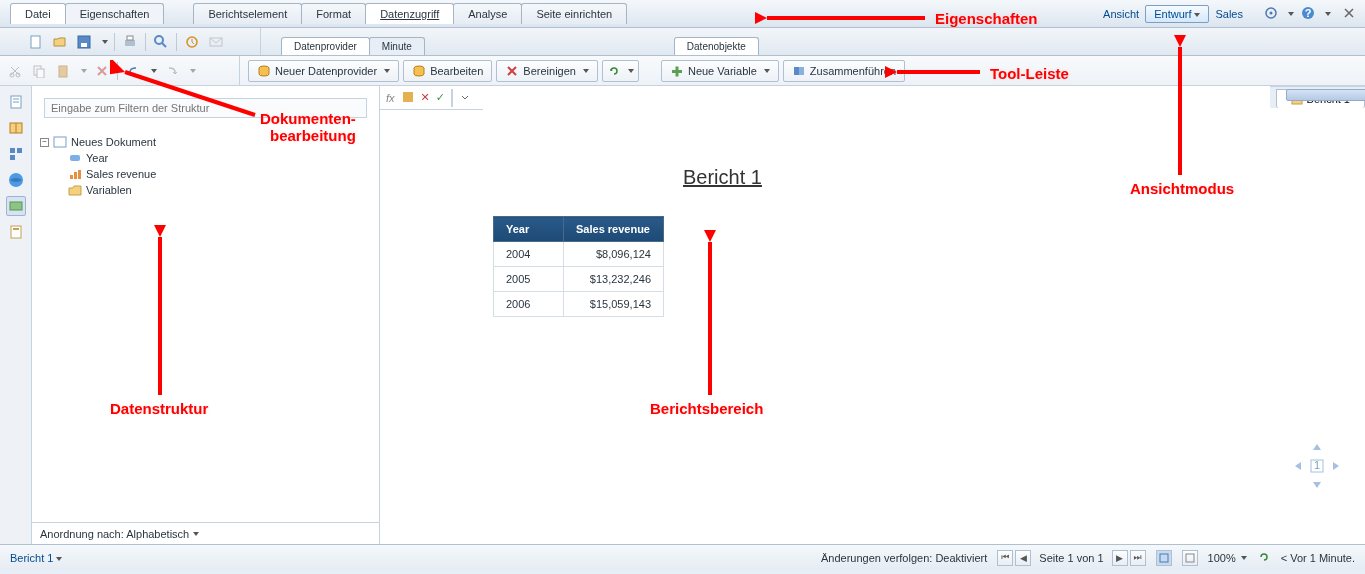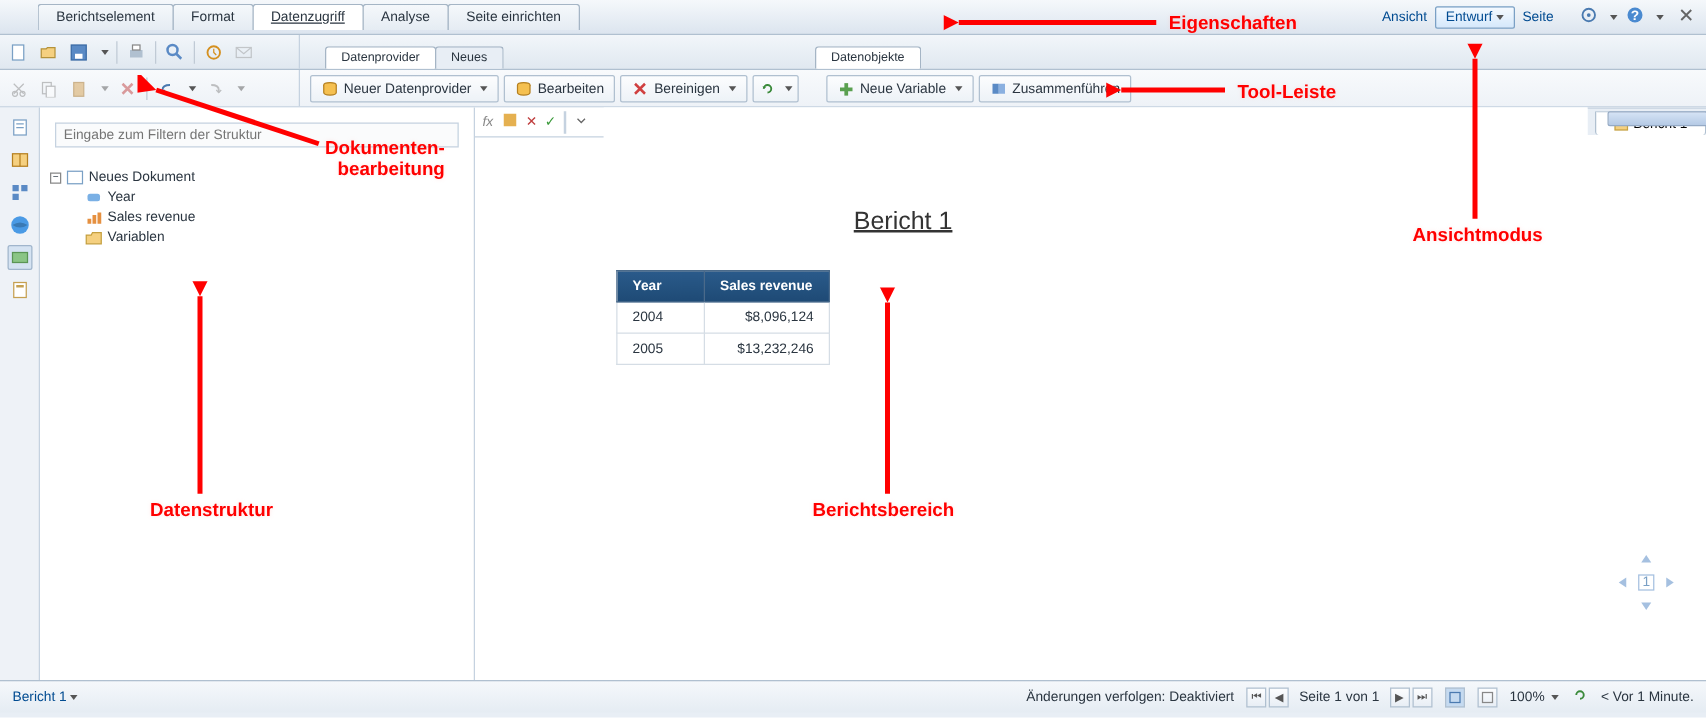--- a/index.html
+++ b/index.html
@@ -13,21 +13,21 @@
 .main-tabs-area { flex: 1; display: flex; align-items: center; margin-left: 30px; }
 .main-tab { padding: 4px 14px; background: linear-gradient(#f5f8fb, #e5ecf3); border: 1px solid #a5b5c5; border-bottom: none; border-radius: 3px 3px 0 0; cursor: pointer; color: #2a3540; margin-right: -1px; }
 .main-tab.active { background: #fff; z-index: 2; position: relative; text-decoration: underline; }
 
 .view-controls { display: flex; align-items: center; gap: 6px; margin-right: 10px; }
 .view-link { color: #004b91; cursor: pointer; }
 .view-btn { padding: 2px 8px; border: 1px solid #7aa0c5; background: linear-gradient(#e5f0fb, #c5daf0); border-radius: 2px; cursor: pointer; color: #004b91; }
 .view-btn.active { background: linear-gradient(#f5faff, #d5e8fb); }
 .dropdown-arrow { display: inline-block; width: 0; height: 0; border-left: 3px solid transparent; border-right: 3px solid transparent; border-top: 4px solid #555; margin-left: 3px; vertical-align: middle; }
 
-.second-bar { height: 28px; background: linear-gradient(#f2f6fa, #e0e8f0); border-bottom: 1px solid #b0c0d0; display: flex; }
+.second-bar { height: 28px; background: linear-gradient(#f2f6fa, #e0e8f0); border-bottom: 1px solid #b0c0d0; display: flex; padding-left: 21px; }
 .left-toolbar { width: 240px; border-right: 1px solid #c5d2e0; display: flex; align-items: center; padding: 0 6px; gap: 6px; }
 .toolbar-icon { width: 18px; height: 18px; cursor: pointer; display: flex; align-items: center; justify-content: center; }
 .toolbar-sep { width: 1px; height: 18px; background: #c0cad5; }
 .sub-tabs-area { flex: 1; display: flex; align-items: flex-end; padding-left: 20px; }
 .sub-tab { padding: 3px 12px; background: #e8eef5; border: 1px solid #a5b5c5; border-bottom: none; border-radius: 3px 3px 0 0; cursor: pointer; color: #2a3540; font-size: 10px; margin-right: -1px; }
 .sub-tab.active { background: #fff; }
 .sub-tab-group2 { margin-left: 250px; display: flex; }
 
 .third-bar { height: 30px; background: linear-gradient(#f8fafc, #eef2f7); border-bottom: 1px solid #c5d2e0; display: flex; }
 .left-toolbar2 { width: 240px; border-right: 1px solid #c5d2e0; display: flex; align-items: center; padding: 0 6px; gap: 6px; }
@@ -81,31 +81,35 @@
 .page-nav-btn { width: 16px; height: 16px; border: 1px solid #b0c0d0; background: linear-gradient(#fcfdfe, #e8eef5); cursor: pointer; display: flex; align-items: center; justify-content: center; font-size: 9px; color: #555; }
 .zoom-sel { display: flex; align-items: center; gap: 2px; }
 
 .annotation { position: absolute; color: #ff0000; font-size: 15px; font-weight: bold; font-family: Arial; pointer-events: none; text-shadow: 0 0 3px rgba(255,200,200,0.5); }
 .arrow { position: absolute; pointer-events: none; }
 </style>
 </head>
 <body>
 
 <div class="top-bar">
+  <div class="file-tabs">
+    <div class="file-tab active">Datei</div>
+    <div class="file-tab">Eigenschaften</div>
+  </div>
   <div class="main-tabs-area">
     <div class="main-tab">Berichtselement</div>
     <div class="main-tab">Format</div>
     <div class="main-tab active">Datenzugriff</div>
     <div class="main-tab">Analyse</div>
     <div class="main-tab">Seite einrichten</div>
   </div>
   <div class="view-controls">
     <span class="view-link">Ansicht</span>
     <span class="view-btn active"><span>Entwurf</span><span class="dropdown-arrow"></span></span>
-    <span class="view-link">Seite</span>
+    <span class="view-link">Sales</span>
     <span style="width:8px"></span>
     <span><svg width="16" height="16" viewBox="0 0 16 16">
           <circle cx="8" cy="8" r="5" fill="none" stroke="#4a7ab0" stroke-width="1.5"></circle>
           <circle cx="8" cy="8" r="1.5" fill="#4a7ab0"></circle>
         </svg></span>
       <span class="dropdown-arrow"></span>
     <span><svg width="16" height="16" viewBox="0 0 16 16">
           <circle cx="8" cy="8" r="6" fill="#4a8ad0"></circle>
           <text x="8" y="12" text-anchor="middle" fill="#fff" font-size="10" font-weight="bold">?</text>
         </svg></span>
@@ -158,21 +162,21 @@
       </span>
     <span class="toolbar-icon" style="opacity:0.4">
         <svg width="16" height="16" viewBox="0 0 16 16">
           <rect x="2" y="4" width="12" height="8" fill="none" stroke="#888"></rect>
           <path d="M2 4 L8 9 L14 4" stroke="#888" fill="none"></path>
         </svg>
       </span>
   </div>
   <div class="sub-tabs-area">
     <div class="sub-tab active">Datenprovider</div>
-    <div class="sub-tab">Neues</div>
+    <div class="sub-tab">Minute</div>
     <div class="sub-tab-group2">
       <div class="sub-tab active">Datenobjekte</div>
     </div>
   </div>
 </div>
 
 <div class="third-bar">
   <div class="left-toolbar2">
     <span class="toolbar-icon" style="opacity:0.5">
         <svg width="14" height="14" viewBox="0 0 14 14">
@@ -332,20 +336,24 @@
             <rect x="10" y="2" width="3" height="9" fill="#e59040"></rect>
           </svg>
         <span>Sales revenue</span>
       </div>
       <div class="tree-node tree-indent1">
         <svg class="node-icon" viewBox="0 0 14 12">
             <path d="M1 4 L5 4 L6 2 L13 2 L13 11 L1 11 Z" fill="#f5d080" stroke="#c5a040"></path>
           </svg>
         <span>Variablen</span>
       </div>
+    </div>
+    <div class="panel-footer">
+      <span>Anordnung nach: Alphabetisch</span>
+        <span class="dropdown-arrow" style="margin-left:4px"></span>
     </div>
   </div>
 
   <div class="report-area">
     <div class="formula-bar">
       <span style="font-style:italic;color:#888">fx</span>
       <span><svg width="14" height="14" viewBox="0 0 14 14">
             <rect x="2" y="2" width="10" height="10" fill="#e5b050"></rect>
           </svg></span>
       <span style="color:#c04040">✕</span>
@@ -364,20 +372,24 @@
           <th style="width:100px">Sales revenue</th>
         </tr>
         <tr>
               <td>2004</td>
               <td class="num">$8,096,124</td>
             </tr>
         <tr>
               <td>2005</td>
               <td class="num">$13,232,246</td>
             </tr>
+        <tr>
+              <td>2006</td>
+              <td class="num">$15,059,143</td>
+            </tr>
       </tbody>
         </table>
     </div>
     <div class="nav-arrows" style="position:absolute;right:20px;bottom:50px;width:56px;height:56px">
       <svg width="56" height="56" viewBox="0 0 56 56">
         <path d="M28 6 L24 12 L32 12 Z" fill="#a5c0e0"></path>
         <path d="M28 50 L24 44 L32 44 Z" fill="#a5c0e0"></path>
         <path d="M6 28 L12 24 L12 32 Z" fill="#a5c0e0"></path>
         <path d="M50 28 L44 24 L44 32 Z" fill="#a5c0e0"></path>
         <rect x="22" y="22" width="12" height="12" fill="#fff" stroke="#a5c0e0"></rect>
@@ -450,21 +462,21 @@
 <svg class="arrow" style="left:1170px;top:35px" width="20" height="145">
     <line x1="10" y1="140" x2="10" y2="12" stroke="#ff0000" stroke-width="4" marker-end="url(#ah1)"></line>
   </svg>
 
 <div class="annotation" style="left:260px;top:110px;white-space:pre-line;text-align:right">Dokumenten-
 bearbeitung</div>
 <svg class="arrow" style="left:110px;top:60px" width="150" height="60">
     <line x1="145" y1="55" x2="15" y2="12" stroke="#ff0000" stroke-width="4" marker-end="url(#ah1)"></line>
   </svg>
 
-<div class="annotation" style="left:120px;top:400px">Datenstruktur</div>
+<div class="annotation" style="left:110px;top:400px">Datenstruktur</div>
 <svg class="arrow" style="left:150px;top:225px" width="20" height="175">
     <line x1="10" y1="170" x2="10" y2="12" stroke="#ff0000" stroke-width="4" marker-end="url(#ah1)"></line>
   </svg>
 
 <div class="annotation" style="left:650px;top:400px">Berichtsbereich</div>
 <svg class="arrow" style="left:700px;top:230px" width="20" height="170">
     <line x1="10" y1="165" x2="10" y2="12" stroke="#ff0000" stroke-width="4" marker-end="url(#ah1)"></line>
   </svg>
 
 </body></html>

